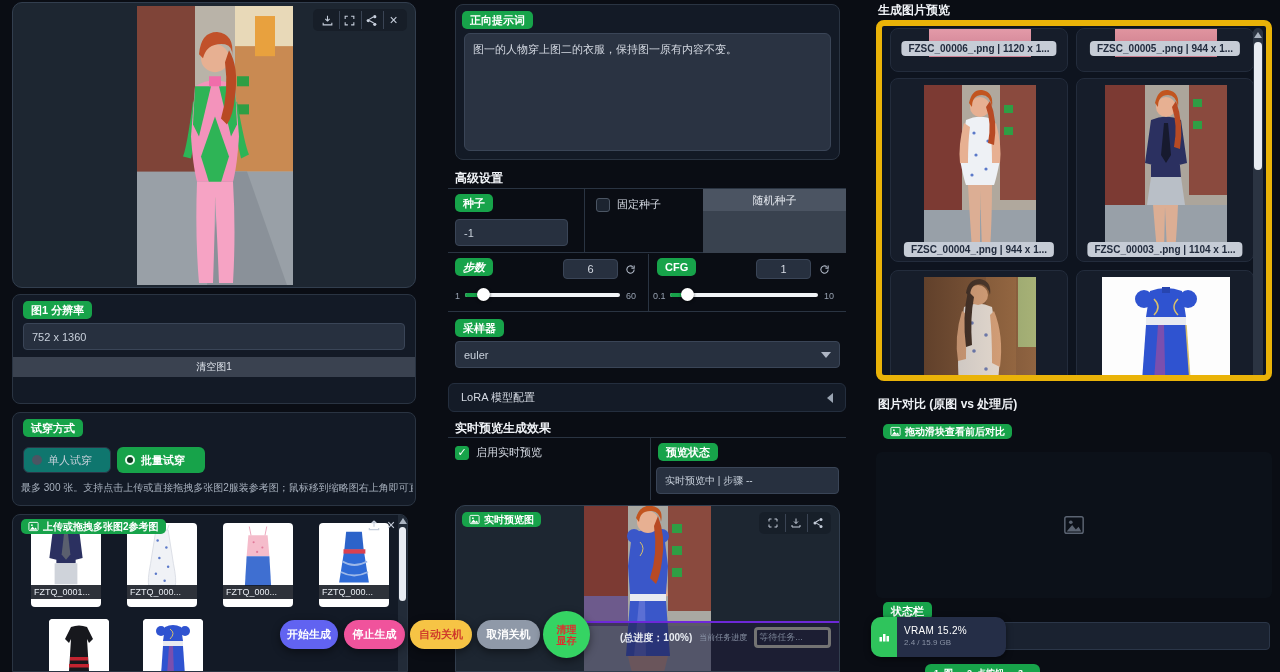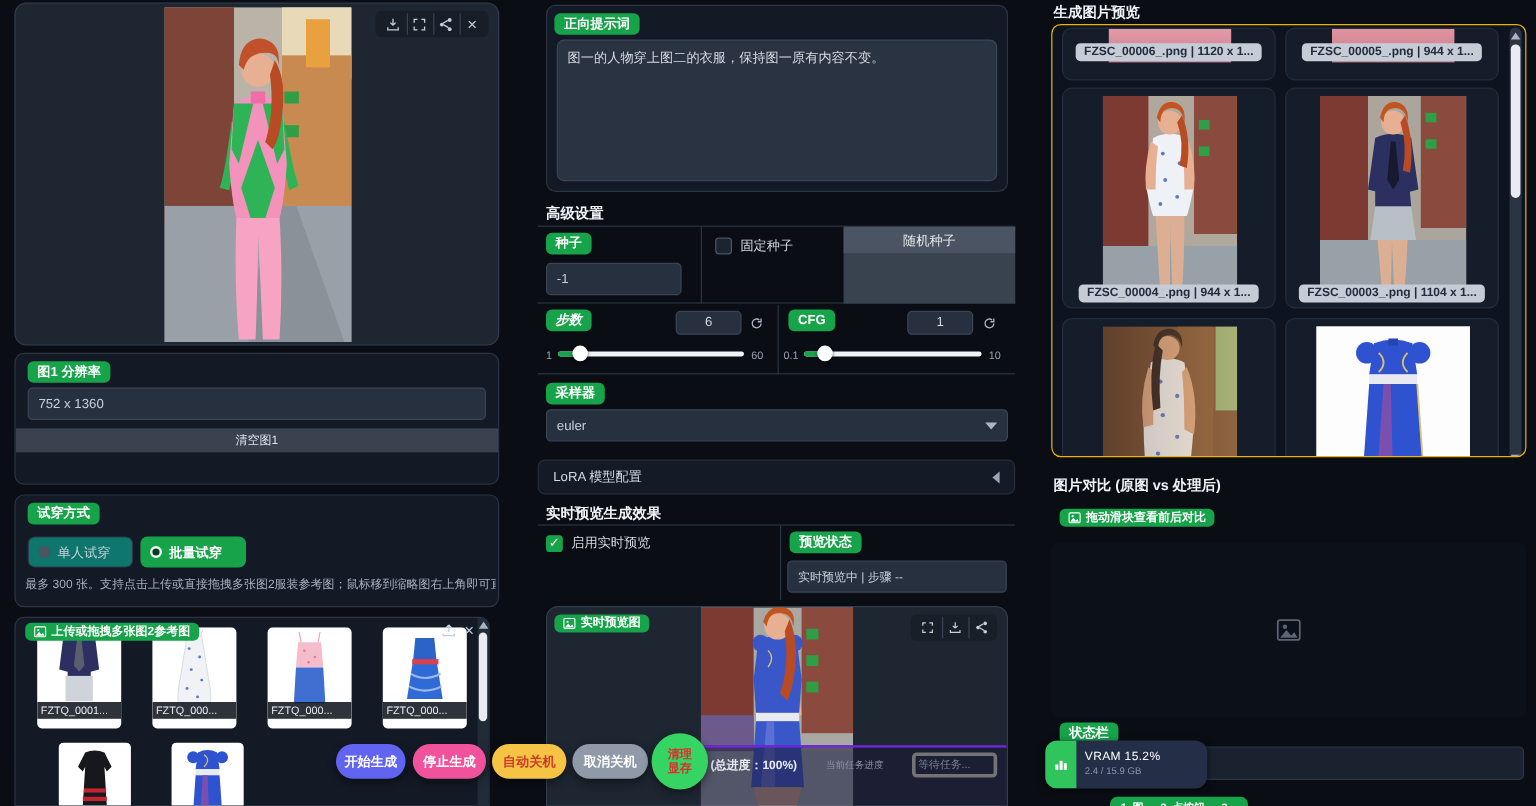--- a/index.html
+++ b/index.html
@@ -347,31 +347,31 @@
     <span class="icon-btn">
       <svg width="12" height="12" viewBox="0 0 24 24" fill="#c6cedb">
           <circle cx="18" cy="5" r="3"></circle>
           <circle cx="6" cy="12" r="3"></circle>
           <circle cx="18" cy="19" r="3"></circle>
           <path d="M8.2 10.8l7.4-4.4-1-1.8-7.4 4.4zM8.2 13.2l7.4 4.4 1-1.8-7.4-4.4z"></path>
         </svg>
     </span>
   </div>
   <div class="abs" style="left:128px; right:0; bottom:0; height:50px; background:rgba(28,24,52,.55); border-top:2px solid #6d28d9; z-index:5;">
-    <div style="display:flex; align-items:center; gap:24px; padding:4px 8px 2px;">
+    <div style="display:flex; align-items:center; gap:7px; padding:4px 8px 2px;margin-left:28px;">
       <span style="font-size:10px; font-weight:bold; color:#e8ecf2; white-space:nowrap;">(总进度：100%)</span>
       <span style="font-size:8px; color:#8a93a6; white-space:nowrap;">当前任务进度</span>
       <span style="flex:1; font-size:9px; color:#7a8496; border:3px solid #737373; border-radius:4px; padding:1px 2px; white-space:nowrap; overflow:hidden;">等待任务...</span>
     </div>
   </div>
 </div>
 
 <div class="sec-title abs" style="left:878px; top:2px;">生成图片预览</div>
 
-<div class="abs" style="left:876px; top:20px; width:396px; height:361px; background:#0e141f; border:1px solid #eab308; border-radius:8px; overflow:hidden;padding-left:12px;">
+<div class="abs" style="left:876px; top:20px; width:396px; height:361px; background:#0e141f; border:6px solid #eab308; border-radius:8px; overflow:hidden;padding-left:12px;">
 
   <div class="gal-item" style="left:8px; top:2px; width:178px; height:44px;">
     <div class="abs" style="left:38px; top:0; width:102px; height:28px; background:linear-gradient(180deg,#e39aa8,#cb7d90);"></div>
     <div class="cappill" style="left:50%; transform:translateX(-50%); top:12px; max-width:168px;">FZSC_00006_.png | 1120 x 1...</div>
   </div>
   <div class="gal-item" style="left:194px; top:2px; width:178px; height:44px;">
     <div class="abs" style="left:38px; top:0; width:102px; height:28px; background:linear-gradient(180deg,#e0949f,#c97a8a);"></div>
     <div class="cappill" style="left:50%; transform:translateX(-50%); top:12px; max-width:168px;">FZSC_00005_.png | 944 x 1...</div>
   </div>
 

